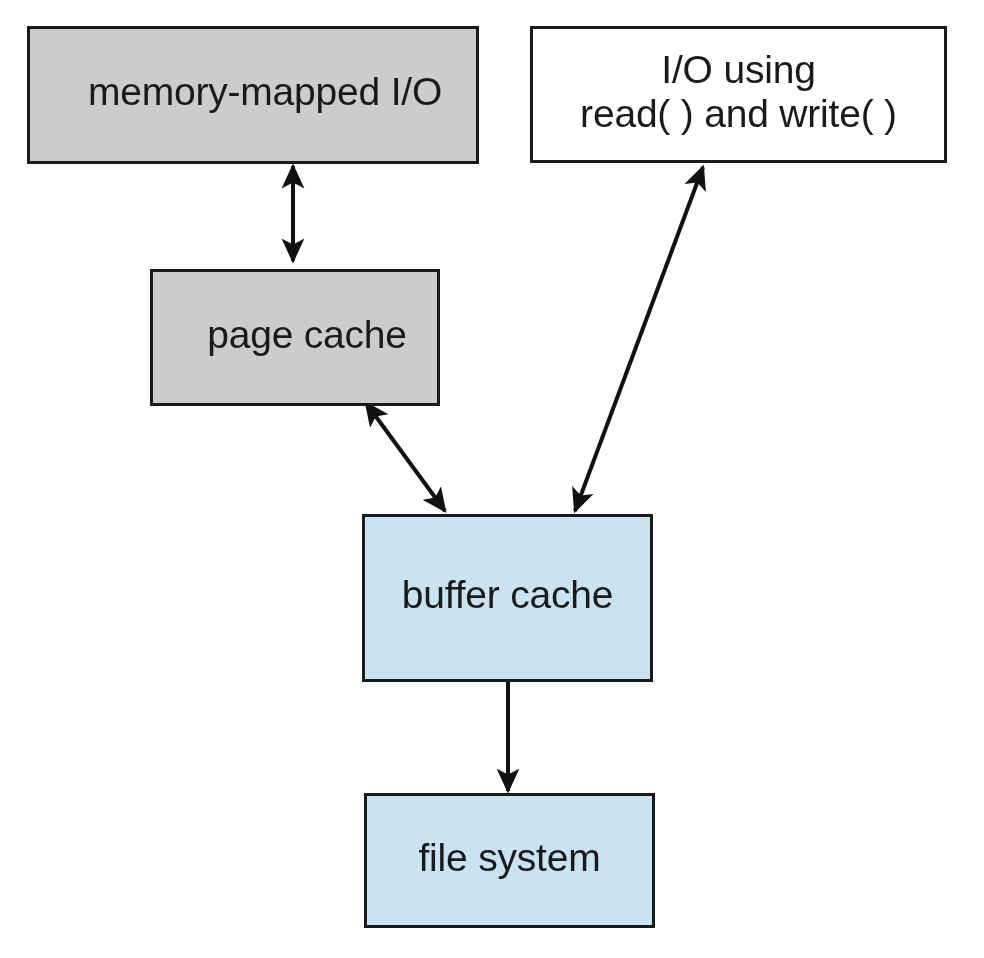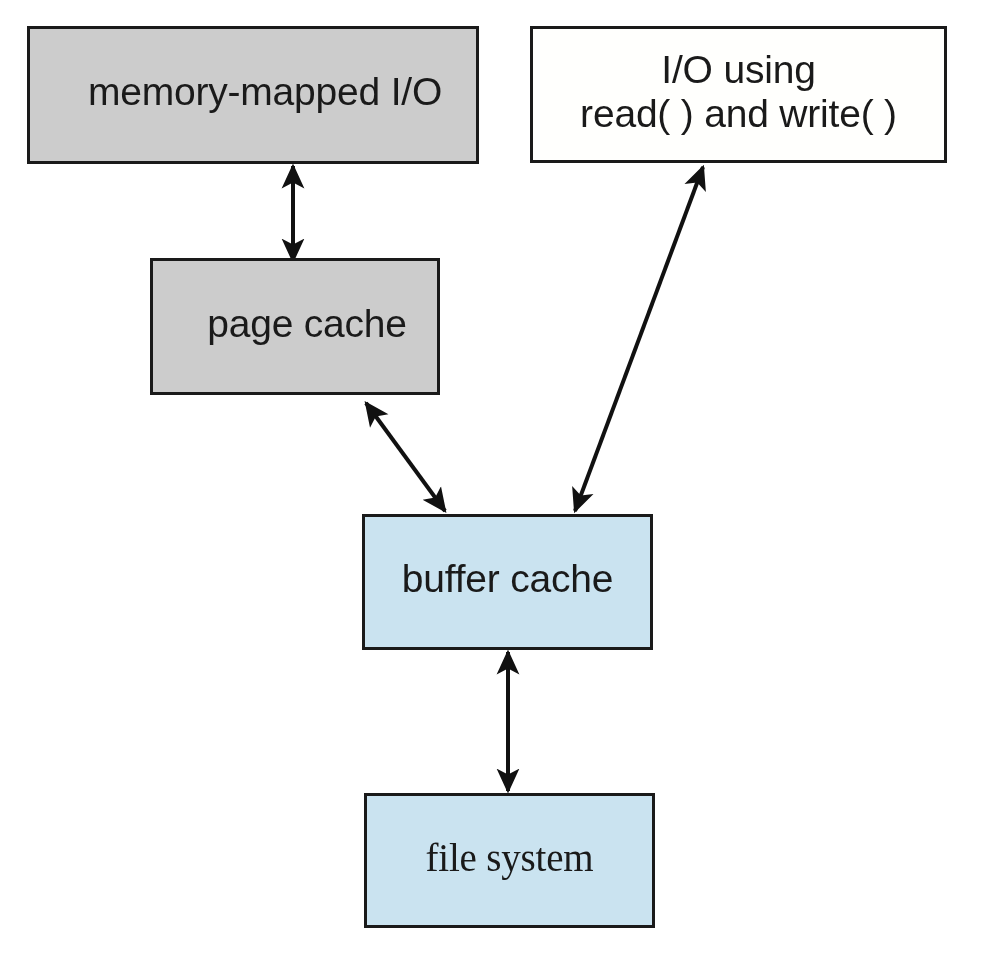--- a/index.html
+++ b/index.html
@@ -90,25 +90,25 @@
 
   <div class="node node-fill-gray" style="left: 27px; top: 26px; width: 452px; height: 138px; background: rgb(204, 204, 204); border-color: rgb(26, 26, 26); color: rgb(26, 26, 26);">
     <span class="node-label">memory-mapped I/O</span>
   </div>
 
   <div class="node node-fill-white" style="left: 530px; top: 26px; width: 417px; height: 137px; background: rgb(255, 255, 253); border-color: rgb(26, 26, 26); color: rgb(26, 26, 26);">
     <span class="node-label">I/O using
 read( ) and write( )</span>
   </div>
 
-  <div class="node node-fill-gray" style="left: 150px; top: 258px; width: 290px; height: 137px; background: rgb(204, 204, 204); border-color: rgb(26, 26, 26); color: rgb(26, 26, 26);">
+  <div class="node node-fill-gray" style="left: 150px; top: 269px; width: 290px; height: 137px; background: rgb(204, 204, 204); border-color: rgb(26, 26, 26); color: rgb(26, 26, 26);">
     <span class="node-label">page cache</span>
   </div>
 
-  <div class="node node-fill-blue" style="left: 362px; top: 514px; width: 291px; height: 136px; background: rgb(202, 227, 240); border-color: rgb(26, 26, 26); color: rgb(26, 26, 26);">
+  <div class="node node-fill-blue" style="left: 362px; top: 514px; width: 291px; height: 168px; background: rgb(202, 227, 240); border-color: rgb(26, 26, 26); color: rgb(26, 26, 26);">
     <span class="node-label">buffer cache</span>
   </div>
 
-  <div class="node node-fill-blue" style="left: 364px; top: 793px; width: 291px; height: 135px; background: rgb(202, 227, 240); border-color: rgb(26, 26, 26); color: rgb(26, 26, 26); font-family: Liberation Serif, serif;">
+  <div class="node node-fill-blue" style="left: 364px; top: 793px; width: 291px; height: 135px; background: rgb(202, 227, 240); border-color: rgb(26, 26, 26); color: rgb(26, 26, 26);">
     <span class="node-label">file system</span>
   </div>
 
 </div>
 
 </body></html>

